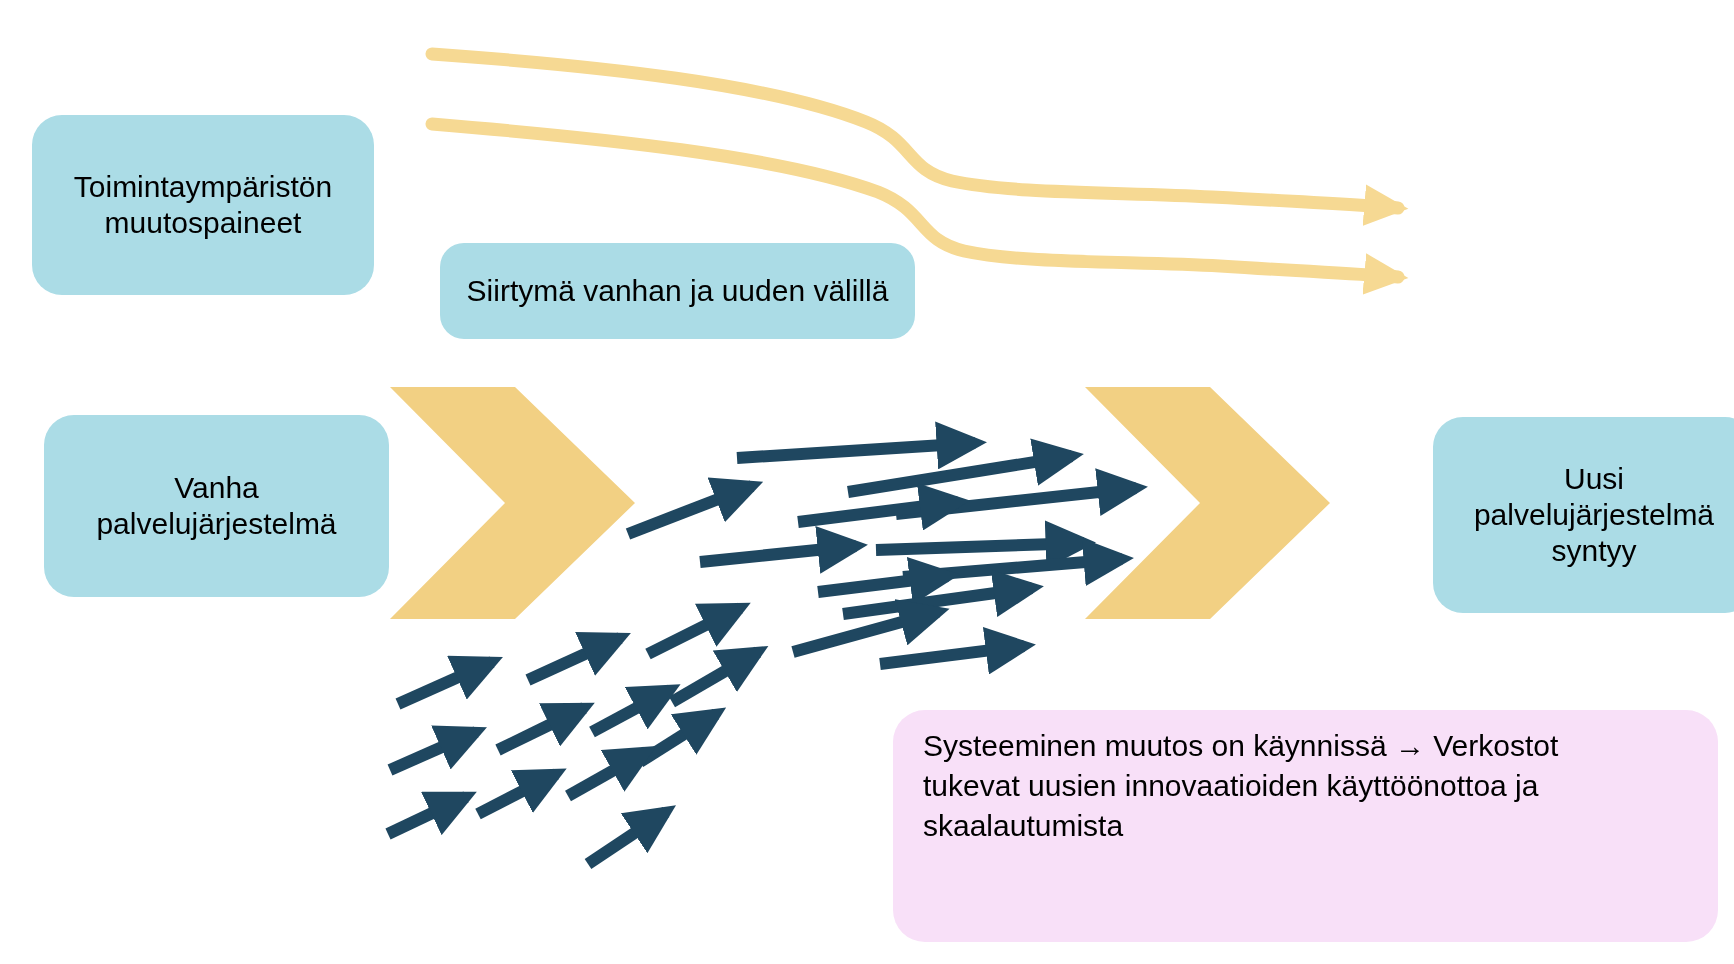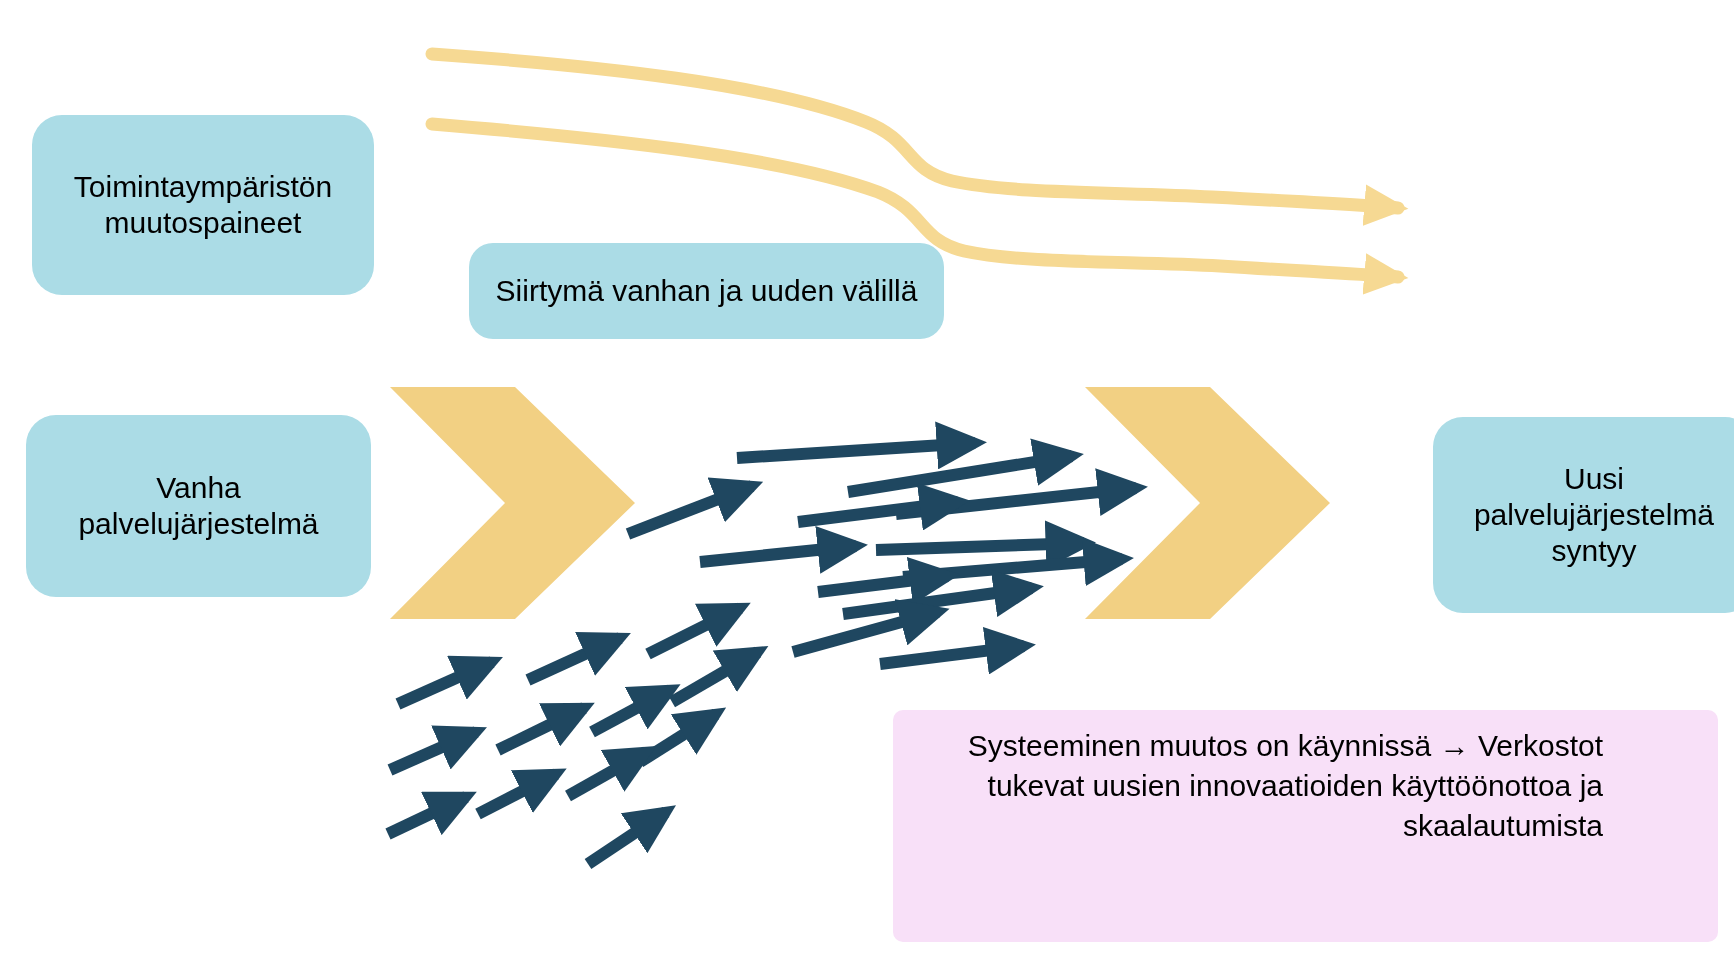--- a/index.html
+++ b/index.html
@@ -23,33 +23,33 @@
     position:absolute;
     background:var(--box-blue,#ABDCE6);
     border-radius:30px;
     display:flex;align-items:center;justify-content:center;
     text-align:center;
     font-size:30px;line-height:1.2;
     box-sizing:border-box;
     padding:0 20px;
   }
   .box-pressures{left:32px;top:115px;width:342px;height:180px;}
-  .box-transition{left:440px;top:243px;width:475px;height:96px;border-radius:24px;margin-left:29px;}
-  .box-old{left:26px;top:415px;width:345px;height:182px;}
+  .box-transition{left:440px;top:243px;width:475px;height:96px;border-radius:24px;}
+  .box-old{left:44px;top:415px;width:345px;height:182px;}
   .box-innovations{left:28px;top:668px;width:282px;height:150px;}
   .box-new{left:1393px;top:417px;width:322px;height:196px;margin-left:40px;}
 
   .note{
     position:absolute;left:893px;top:710px;width:825px;height:232px;
     background:var(--note-pink,#F8E0F8);
-    border-radius:10px;
+    border-radius:32px;
     box-sizing:border-box;
     padding:16px 115px 16px 30px;
     font-size:30px;line-height:40px;
-    text-align:right;
+    text-align:left;
   }
   .note p{margin:0;}
 </style>
 </head>
 <body>
 
 <div class="canvas">
 
   <svg width="1734" height="964" viewBox="0 0 1734 964">
     <defs>

